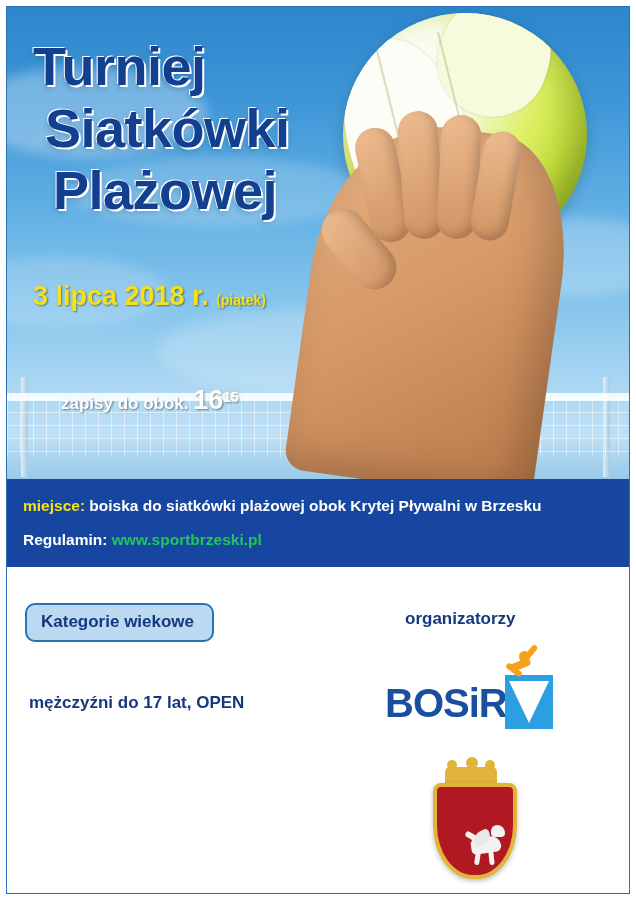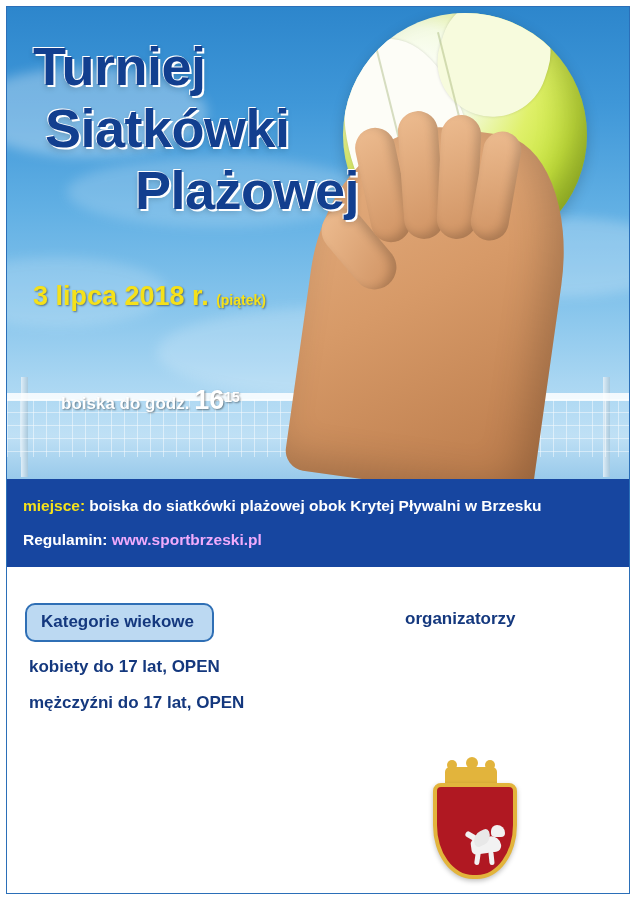--- a/index.html
+++ b/index.html
@@ -176,21 +176,21 @@
     font-size: 54px;
     line-height: 62px;
     color: #123f8f;
     letter-spacing: -0.5px;
     text-shadow:
       2px 2px 0 #ffffff,
       -1px -1px 0 #ffffff,
       0 3px 6px rgba(0,0,0,.18);
   }
   .title-line.l2 { margin-left: 12px; }
-  .title-line.l3 { margin-left: 8px; text-align: center; }
+  .title-line.l3 { margin-left: 20px; }
 
   .date-line {
     position: absolute;
     left: 26px;
     top: 274px;
     font-weight: bold;
     font-size: 27px;
     color: #f5e11a;
     text-shadow: 1px 1px 2px rgba(0,0,0,.45);
   }
@@ -250,21 +250,21 @@
   }
   .band-line1 .lead { color: #f5e11a; }
   .band-line2 {
     position: absolute;
     left: 16px;
     top: 52px;
     font-size: 15.5px;
     font-weight: bold;
     color: #ffffff;
   }
-  .band-line2 .url { color: #f0abfc; }
+  .band-line2 .url { color: #22c55e; }
 
   
   .bottom {
     position: absolute;
     left: 0;
     top: 560px;
     width: 624px;
     height: 328px;
     background: #ffffff;
   }
@@ -525,43 +525,53 @@
         <div class="title-line l3">Plażowej</div>
       </div>
 
       <div class="date-line">
         <span>3 lipca 2018 r.</span>
         <span class="paren">(piątek)</span>
       </div>
 
 
       <div class="signup-line">
-        <span>boiska do godz.</span>
+        <span>zapisy do obok.</span>
         <span class="big">16</span><span class="sup">15</span>
       </div>
     </div>
 
     <div class="band">
       <div class="band-line1">
         <span class="lead">miejsce:</span>
         <span>boiska do siatkówki plażowej obok Krytej Pływalni w Brzesku</span>
       </div>
       <div class="band-line2">
         <span>Regulamin:</span>
         <span class="url">www.sportbrzeski.pl</span>
       </div>
     </div>
 
     <div class="bottom">
       <div class="cat-chip">Kategorie wiekowe</div>
-      <div class="cat-item i0">kobiety do 17 lat, OPEN</div>
       <div class="cat-item i1">mężczyźni do 17 lat, OPEN</div>
 
       <div class="org-title">organizatorzy</div>
 
+      <div class="bosir">
+        <div class="bosir-text">BOSiR</div>
+        <div class="bosir-block"></div>
+        <div class="bosir-arrow"></div>
+        <div class="bosir-figure">
+          <div class="fig-head"></div>
+          <div class="fig-body"></div>
+          <div class="fig-arm"></div>
+          <div class="fig-leg"></div>
+        </div>
+      </div>
 
       <div class="coa">
         <div class="coa-crown">
           <div class="coa-crown-mid"></div>
         </div>
         <div class="coa-shield">
           <div class="coa-griffin">
             <div class="gr-tail"></div>
             <div class="gr-body"></div>
             <div class="gr-wing"></div>

